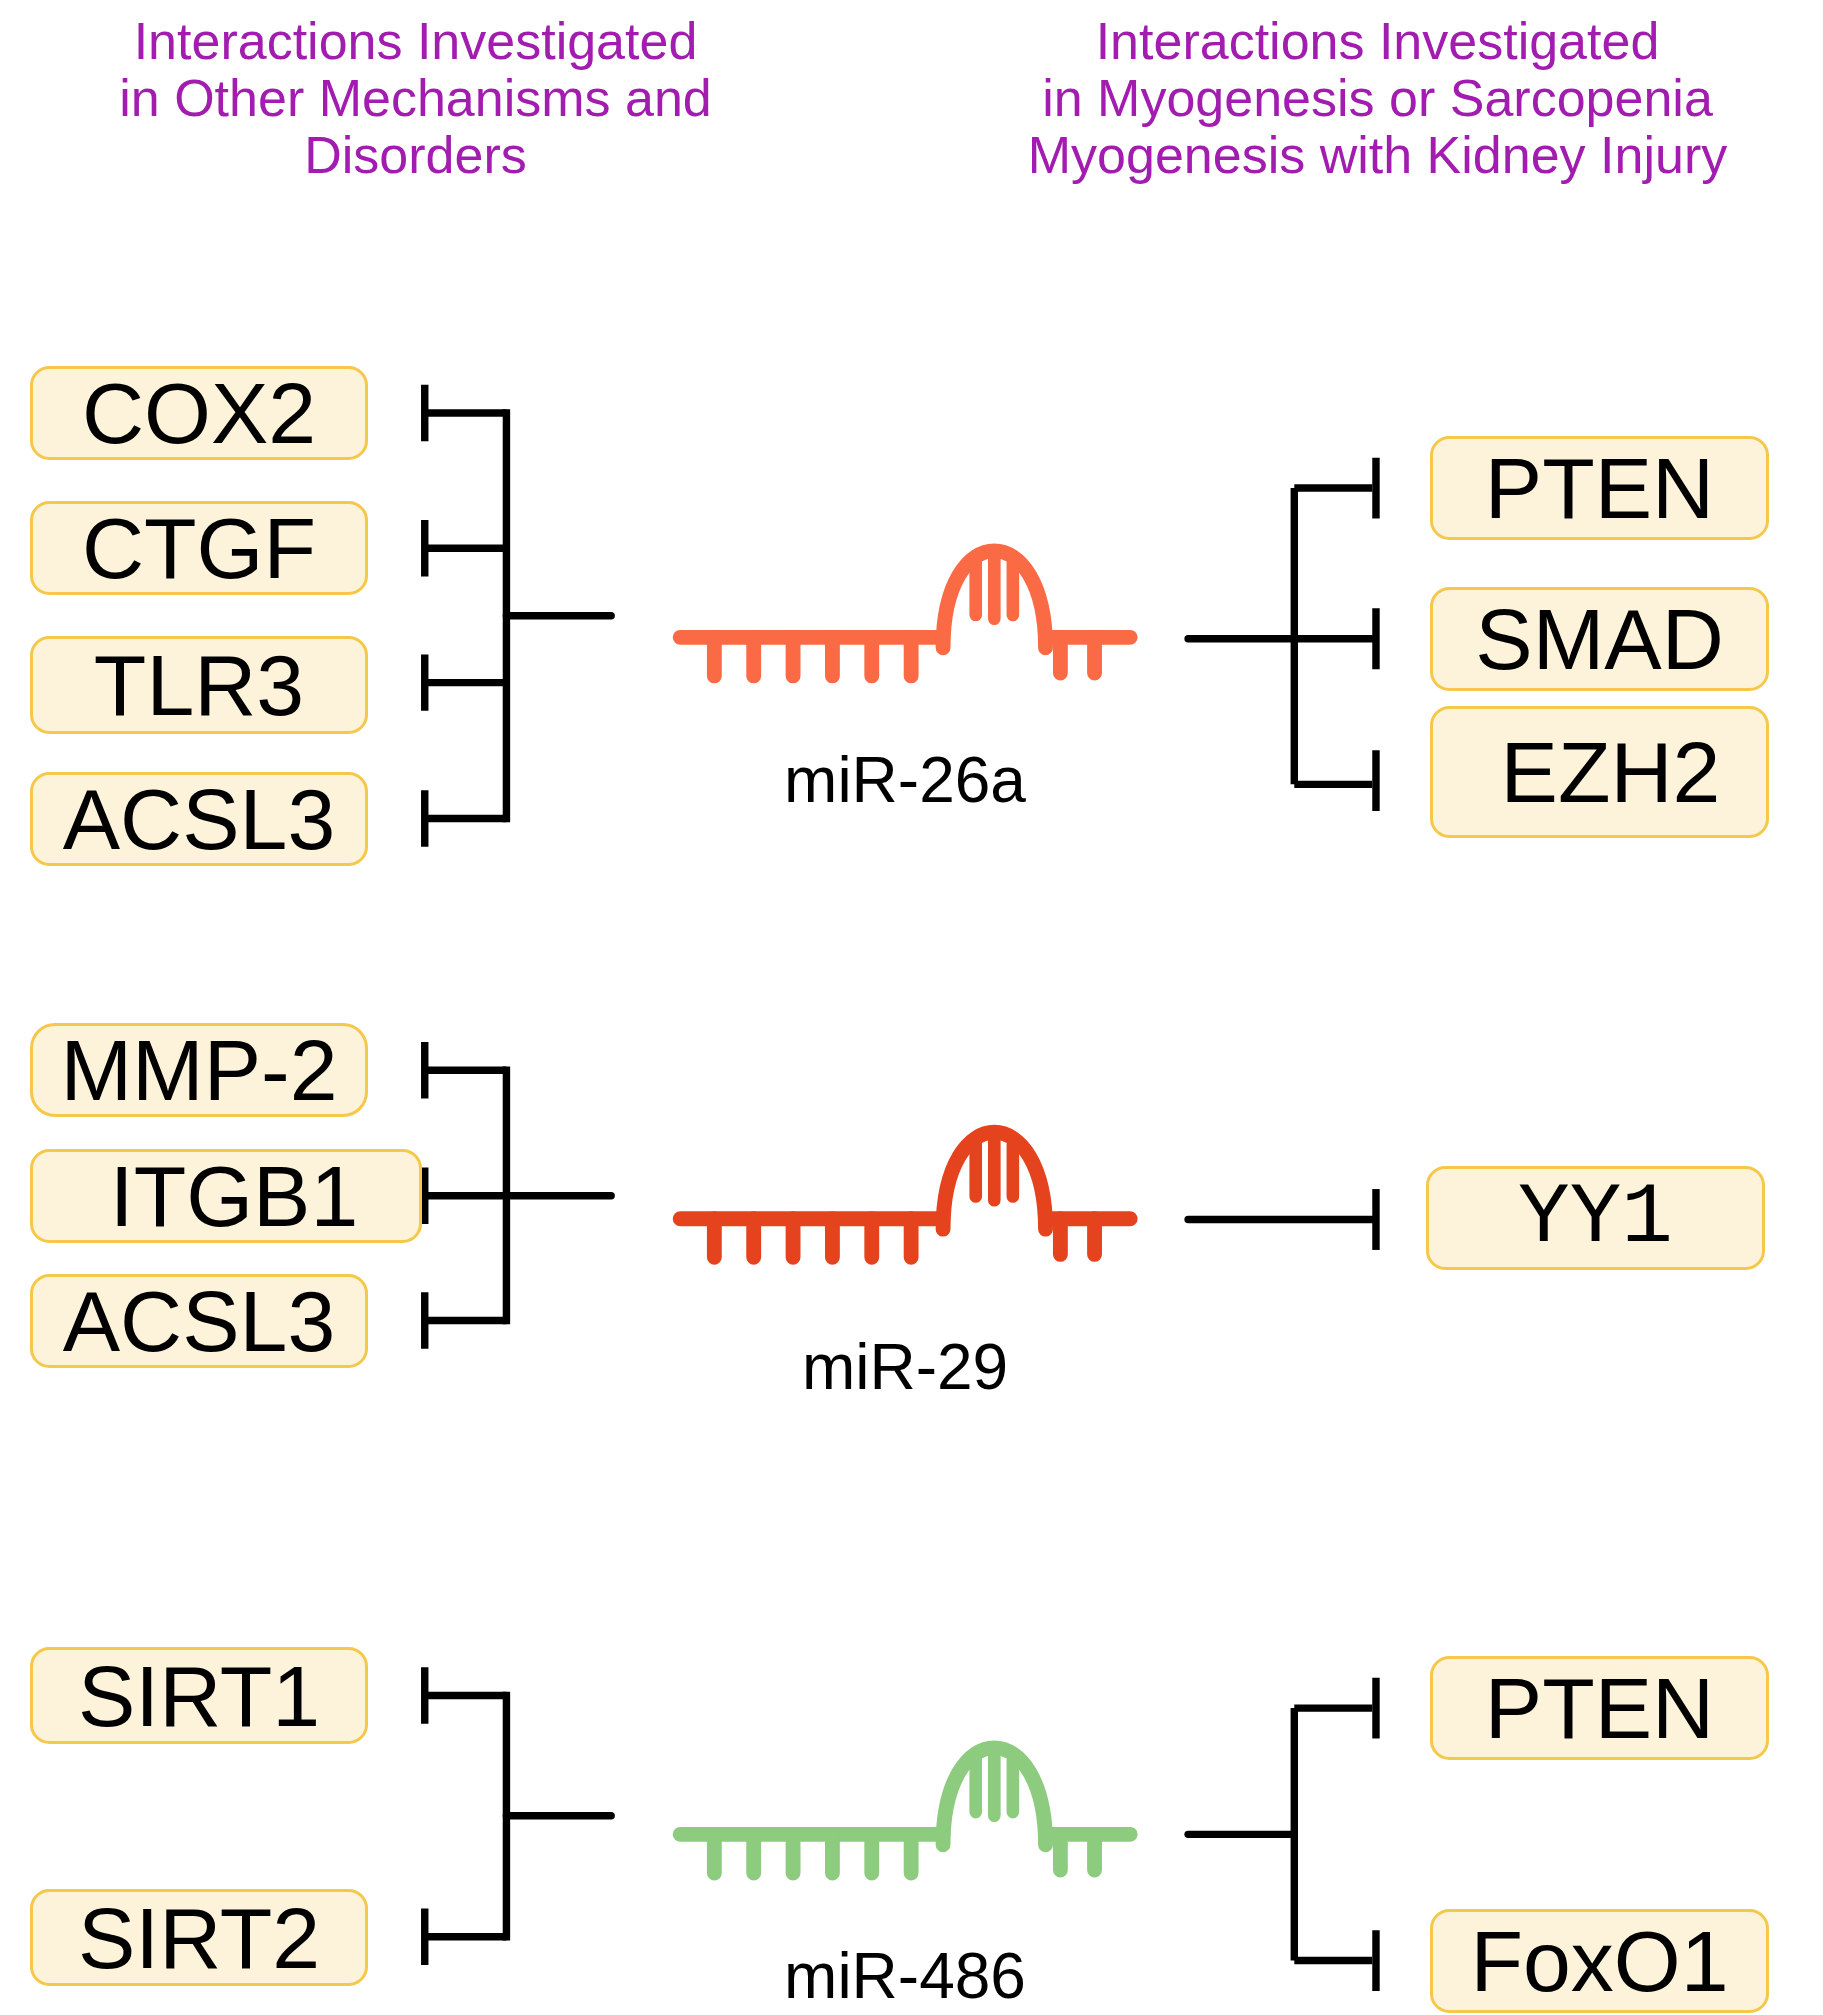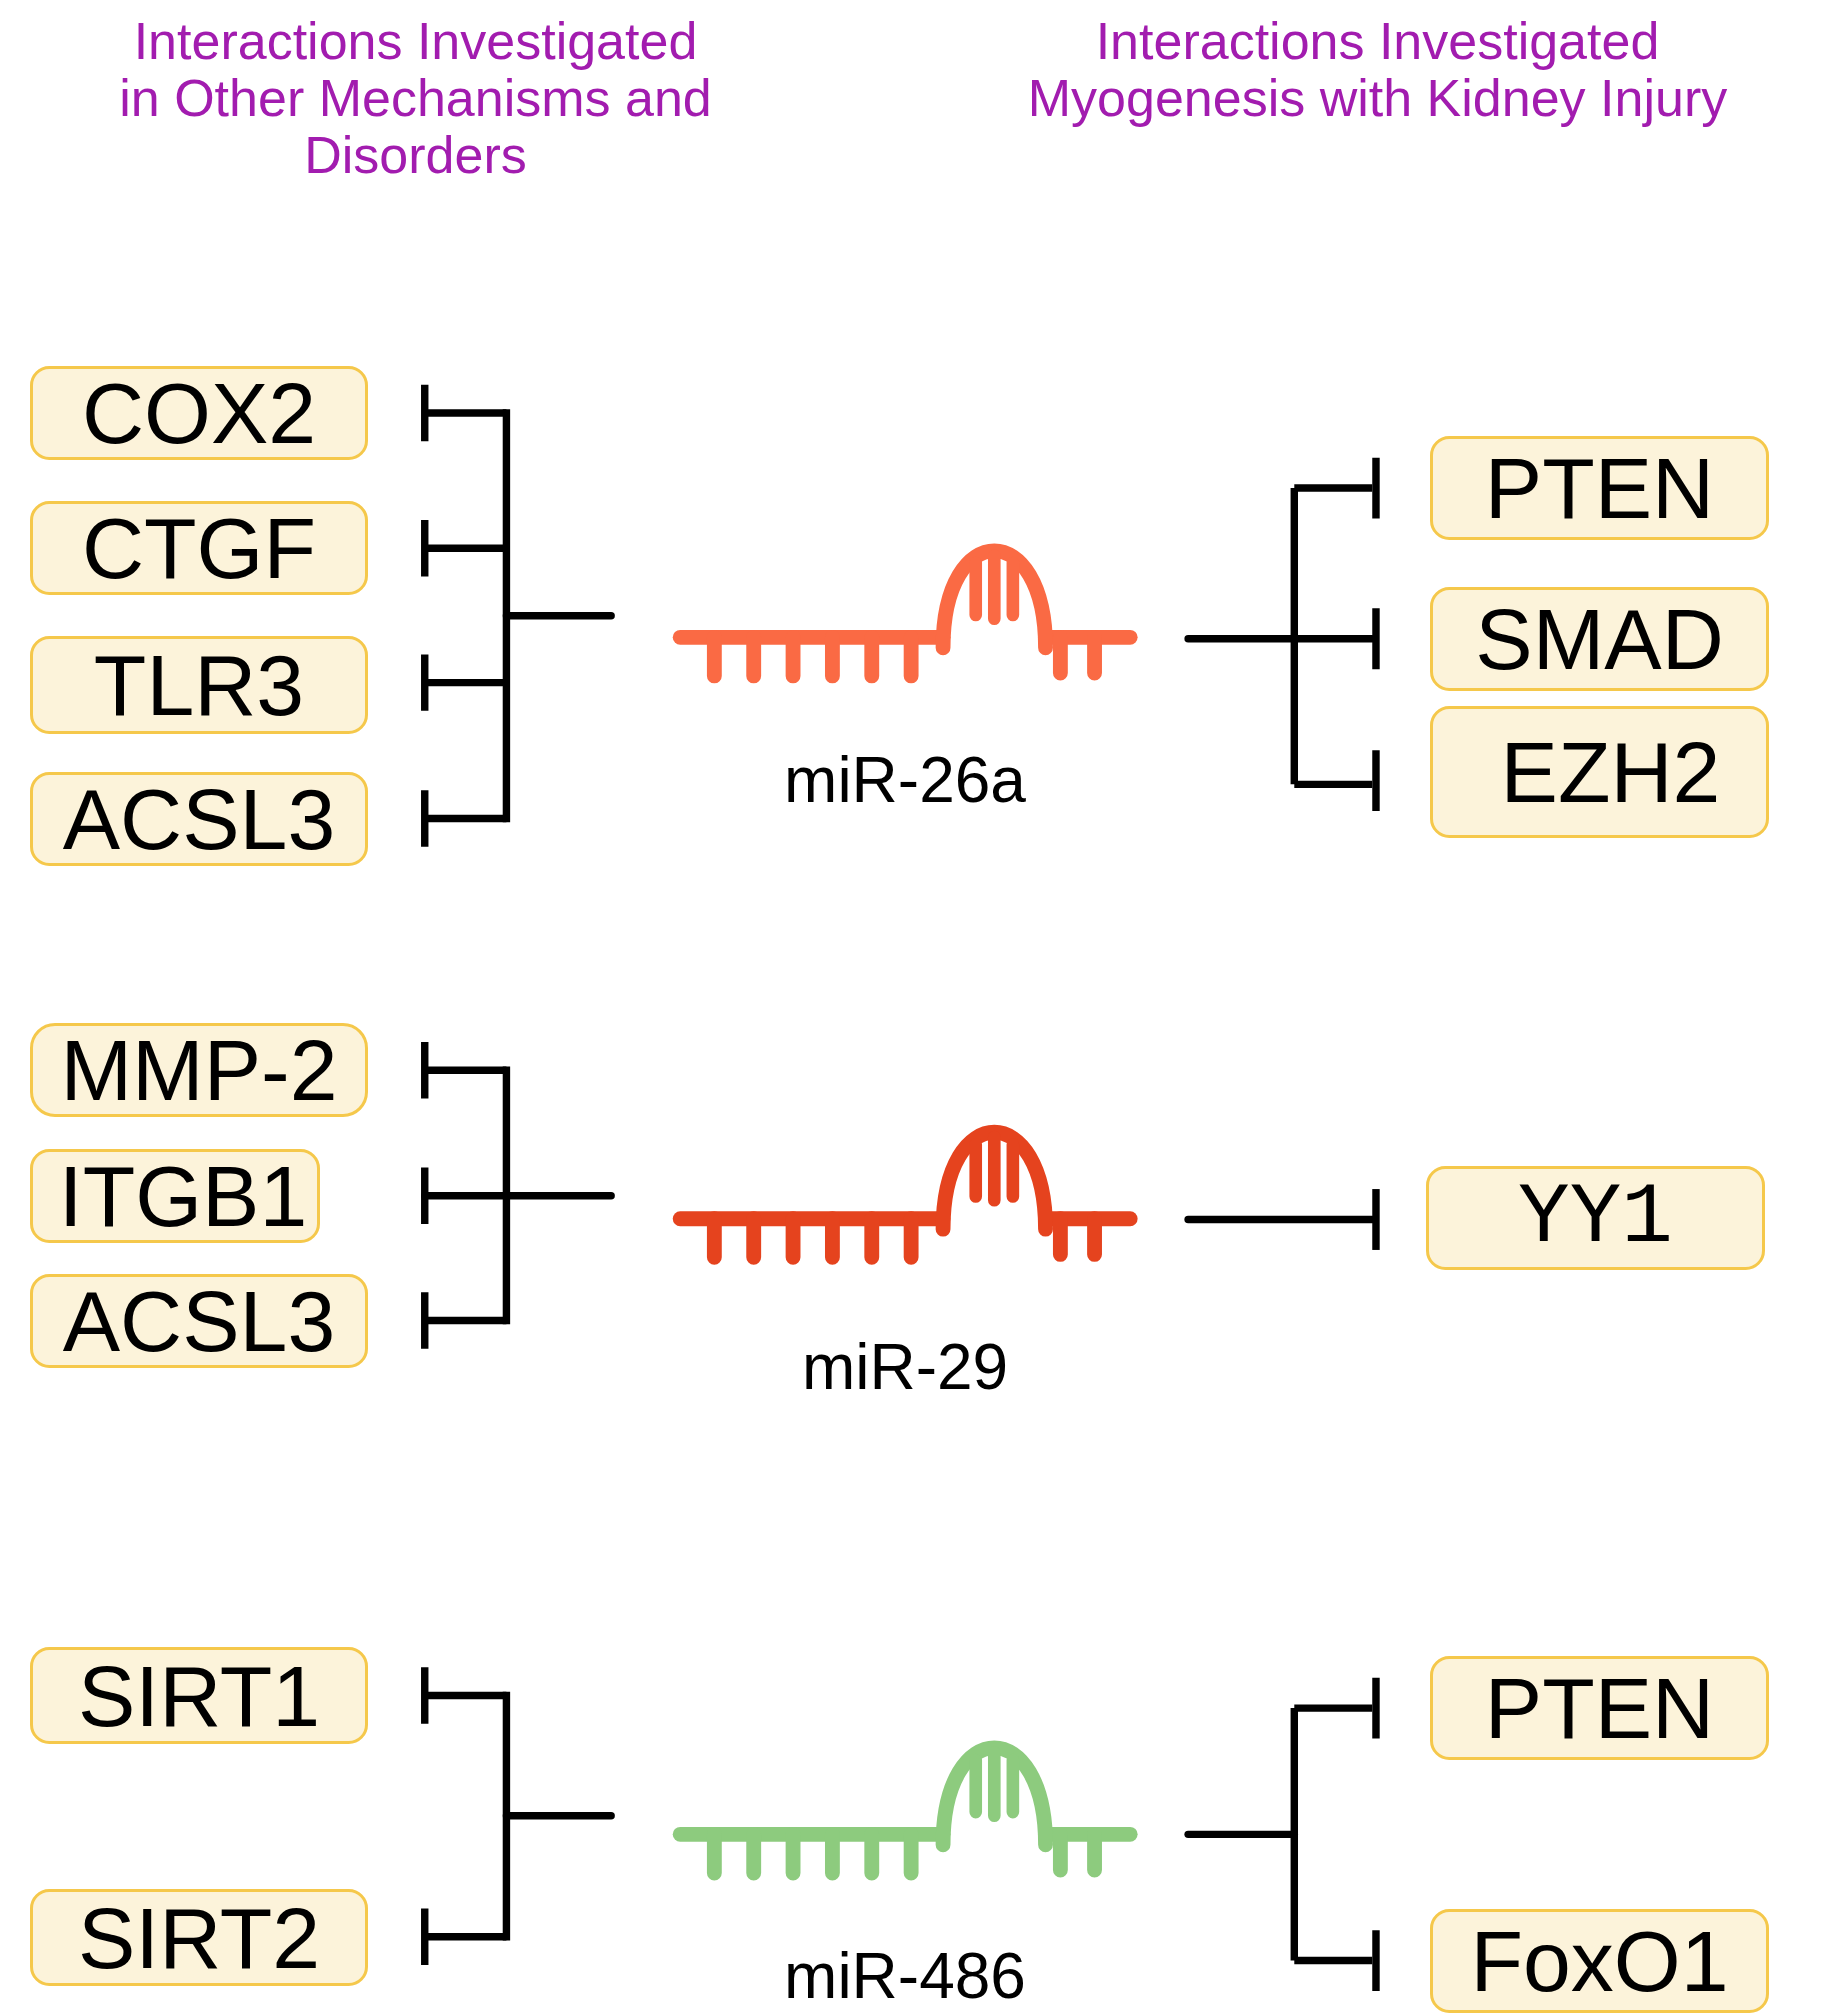--- a/index.html
+++ b/index.html
@@ -29,20 +29,21 @@
 </head>
 <body>
 
 <div class="header" style="left:22px; top:13.4px; width:787px;">
   <div>Interactions Investigated</div>
   <div>in Other Mechanisms and</div>
   <div>Disorders</div>
 </div>
 <div class="header" style="left:932px; top:13.4px; width:891px;">
   <div>Interactions Investigated</div>
+  <div>in Myogenesis or Sarcopenia</div>
   <div>Myogenesis with Kidney Injury</div>
 </div>
 
 <svg class="lines" width="1823" height="2015" viewBox="0 0 2455 2713">
   <defs>
     <g id="rna" fill="none" stroke-width="20" stroke-linecap="round">
       <path d="M0 0 H354"></path>
       <path d="M492 0 H606"></path>
       <path d="M46 0 V52 M99 0 V52 M152 0 V52 M205 0 V52 M258 0 V52 M311 0 V52"></path>
       <path d="M512 0 V48 M558 0 V48"></path>
@@ -120,21 +121,21 @@
 </div>
 <div class="gene-box" style="left:1430px; top:706px; width:339px; height:132px;padding-left:22px;">
   <span>EZH2</span>
 </div>
 
 <div class="mir-label" style="left:645px; top:739px; width:520px;">miR-26a</div>
 
 <div class="gene-box" style="left:30px; top:1023px; width:338px; height:94px;border-radius:25px;">
   <span>MMP-2</span>
 </div>
-<div class="gene-box" style="left:30px; top:1149px; width:290px; height:94px;padding-left:16px;">
+<div class="gene-box" style="left:30px; top:1149px; width:392px; height:94px;padding-left:16px;">
   <span>ITGB1</span>
 </div>
 <div class="gene-box" style="left:30px; top:1274px; width:338px; height:94px;">
   <span>ACSL3</span>
 </div>
 
 <div class="gene-box" style="left:1426px; top:1166px; width:339px; height:104px;font-family:Liberation Mono, monospace;">
   <span>YY1</span>
 </div>
 

